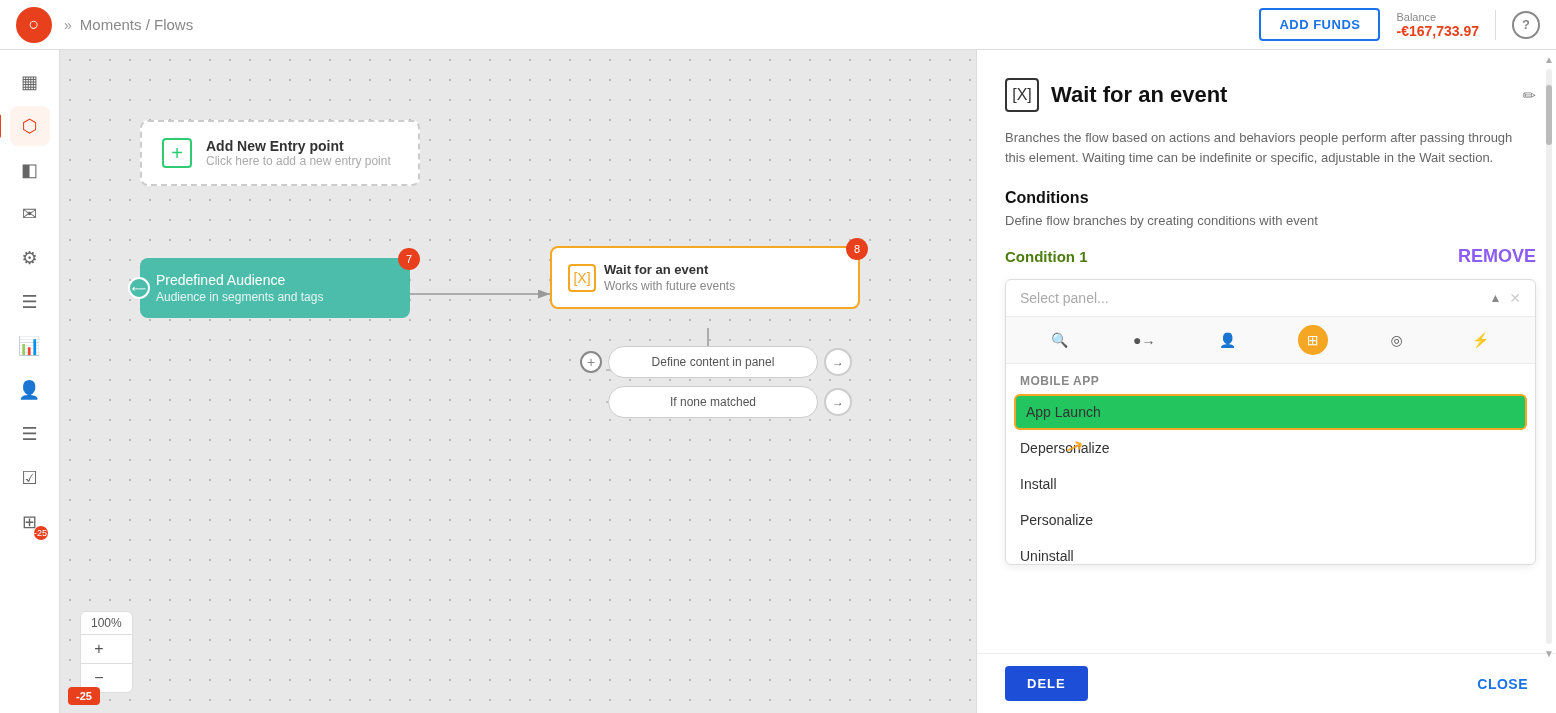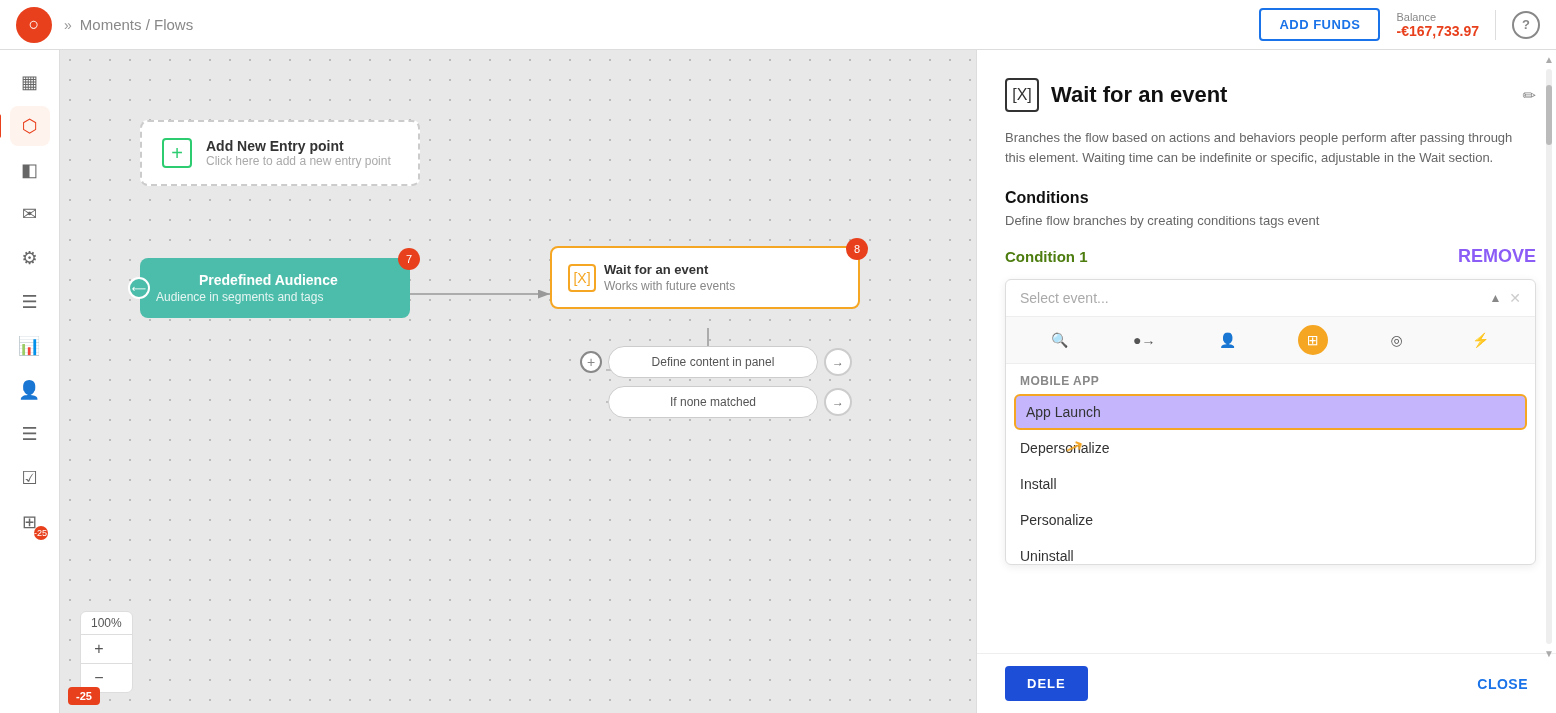--- a/index.html
+++ b/index.html
@@ -130,21 +130,21 @@
     .predefined-node {
       position: absolute;
       top: 208px; left: 80px;
       width: 270px;
       background: #4dbdab;
       border-radius: 8px;
       padding: 14px 16px;
       color: #fff;
       cursor: pointer;
     }
-    .predefined-node .node-title { font-size: 14px; font-weight: 700; margin-left: 43px; }
+    .predefined-node .node-title { font-size: 14px; font-weight: 400; }
     .predefined-node .node-subtitle { font-size: 12px; opacity: 0.85; margin-top: 2px; }
     .node-badge {
       position: absolute;
       top: -10px; right: -10px;
       width: 22px; height: 22px;
       background: #e8401c;
       border-radius: 50%;
       color: #fff;
       font-size: 11px;
       display: flex; align-items: center; justify-content: center;
@@ -318,21 +318,21 @@
     }
 
     .dropdown-section-label { font-size: 12px; font-weight: 600; color: #888; padding: 10px 14px 6px; text-transform: uppercase; letter-spacing: 0.5px; }
     .dropdown-item {
       padding: 10px 14px;
       font-size: 14px; color: #333;
       cursor: pointer;
       border-radius: 0;
     }
     .dropdown-item.highlighted {
-      background: #c4b5fd;
+      background: #22c55e;
       border: 2px solid #f5a623;
       border-radius: 6px;
       margin: 0 8px;
       padding: 8px 10px;
     }
 
     .panel-footer {
       padding: 12px 28px;
       border-top: 1px solid #eee;
       display: flex; align-items: center; justify-content: space-between;
@@ -502,32 +502,32 @@
 
       <div class="panel-header">
         <div class="panel-icon-box">[X]</div>
         <div class="panel-title">Wait for an event</div>
         <span class="panel-edit-icon">✏</span>
       </div>
 
       <div class="panel-description">Branches the flow based on actions and behaviors people perform after passing through this element. Waiting time can be indefinite or specific, adjustable in the Wait section.</div>
 
       <div class="panel-section-title">Conditions</div>
-      <div class="panel-section-subtitle">Define flow branches by creating conditions tags event</div>
+      <div class="panel-section-subtitle">Define flow branches by creating conditions with event</div>
 
       <div class="condition-header">
         <span class="condition-title">Condition 1</span>
         <span class="remove-link">REMOVE</span>
       </div>
 
       <div class="event-select-container">
         <div class="event-select-box">
 
           <div class="event-select-header">
-            <span class="event-select-placeholder">Select event...</span>
+            <span class="event-select-placeholder">Select panel...</span>
             <span style="display:flex; align-items:center; gap:8px;">
               <span class="event-select-chevron">▲</span>
               <span style="color:#ccc; font-size:14px; cursor:pointer;">✕</span>
             </span>
           </div>
 
           <div class="event-filter-icons">
             <button class="filter-icon-btn">🔍</button>
             <button class="filter-icon-btn">●→</button>
             <button class="filter-icon-btn">👤</button>

